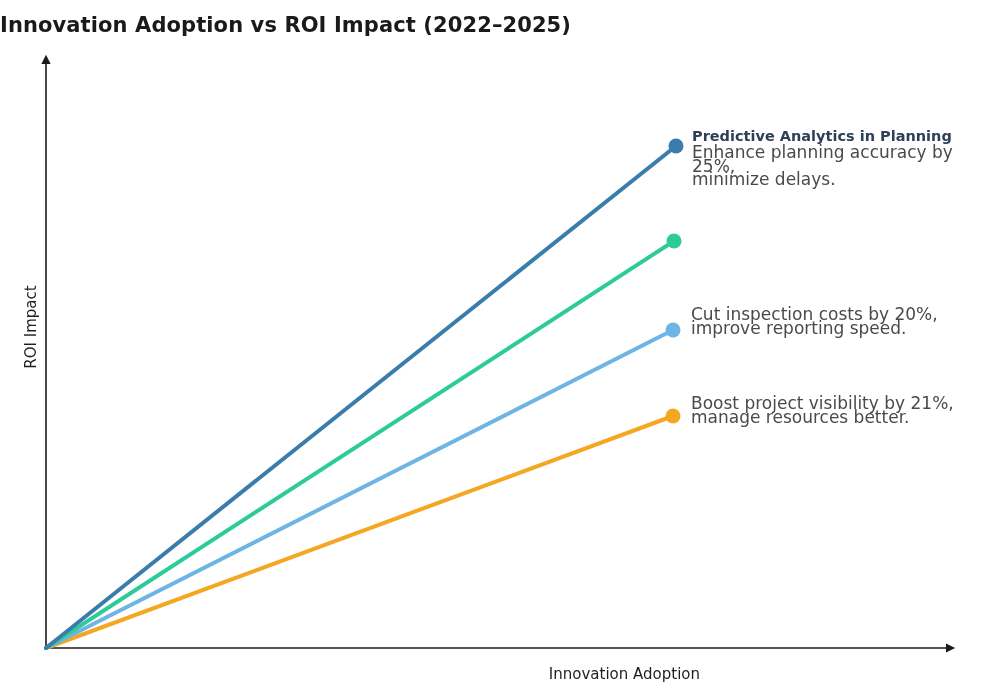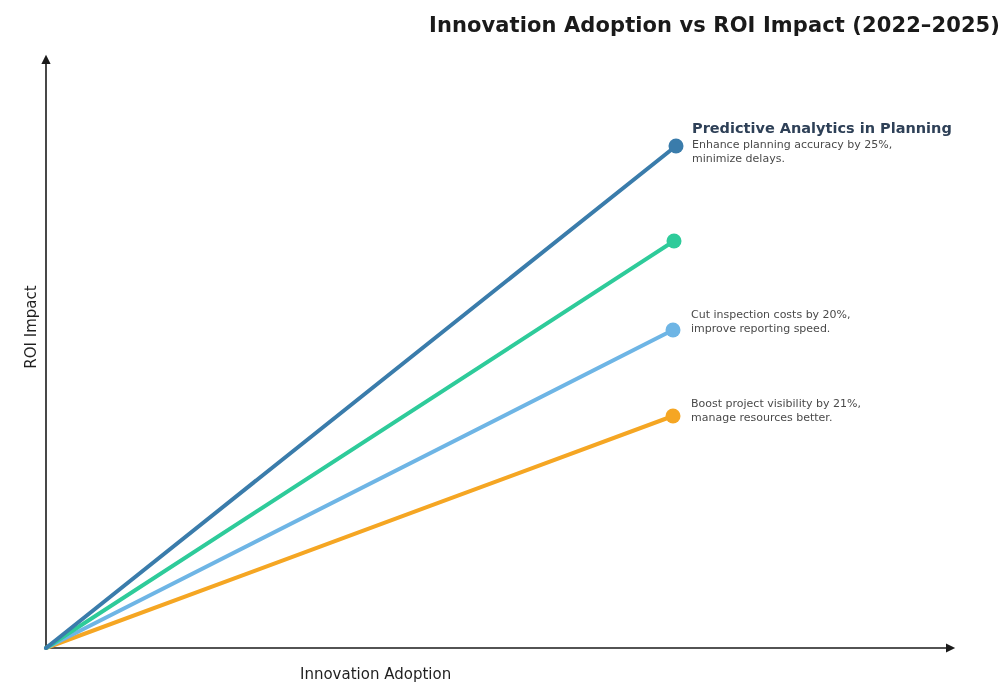--- a/index.html
+++ b/index.html
@@ -16,42 +16,42 @@
     height: 700px;
     background: #ffffff;
     overflow: hidden;
   }
   
   #chart-title {
     position: absolute;
     left: 0;
     top: 13px;
     width: 1000px;
-    text-align: right;
+    text-align: left;
     font-size: 21px;
     font-weight: bold;
     color: #1a1a1a;
     letter-spacing: 0.1px;
     white-space: nowrap;
   }
   
   #axes-svg {
     position: absolute;
     left: 0;
     top: 0;
     width: 1000px;
     height: 700px;
   }
   
   #xlabel {
     position: absolute;
     left: 300px;
     top: 665px;
     width: 400px;
-    text-align: left;
+    text-align: right;
     font-size: 15px;
     color: #1f1f1f;
     white-space: nowrap;
   }
   #ylabel {
     position: absolute;
     left: -29px;
     top: 318px;
     width: 120px;
     text-align: center;
@@ -67,21 +67,21 @@
     width: 300px;
   }
   .annot-title {
     font-size: 14.5px;
     font-weight: bold;
     color: #2e4057;
     line-height: 17px;
     white-space: nowrap;
   }
   .annot-desc {
-    font-size: 11px;
+    font-size: 17px;
     color: #4a4a4a;
     line-height: 13.5px;
     margin-top: 1px;
     white-space: pre-line;
   }
 </style>
 </head>
 <body>
 
 <div id="stage">
@@ -109,21 +109,21 @@
 
     <circle cx="673" cy="416" r="7.5" fill="#f5a623"></circle>
     <circle cx="673" cy="330" r="7.5" fill="#6eb5e5"></circle>
     <circle cx="674" cy="241" r="7.5" fill="#2ecb9a"></circle>
     <circle cx="676" cy="146" r="7.5" fill="#3a7cab"></circle>
   </svg>
 
   <div id="xlabel">Innovation Adoption</div>
   <div id="ylabel">ROI Impact</div>
 
-  <div class="annot" style="left:692px; top:120px;">
+  <div class="annot" style="left:692px; top:128px;">
     <div class="annot-title">Predictive Analytics in Planning</div>
     <div class="annot-desc">Enhance planning accuracy by 25%,
 minimize delays.</div>
   </div>
 
 
   <div class="annot" style="left:691px; top:307px;">
     <div class="annot-desc">Cut inspection costs by 20%,
 improve reporting speed.</div>
   </div>

